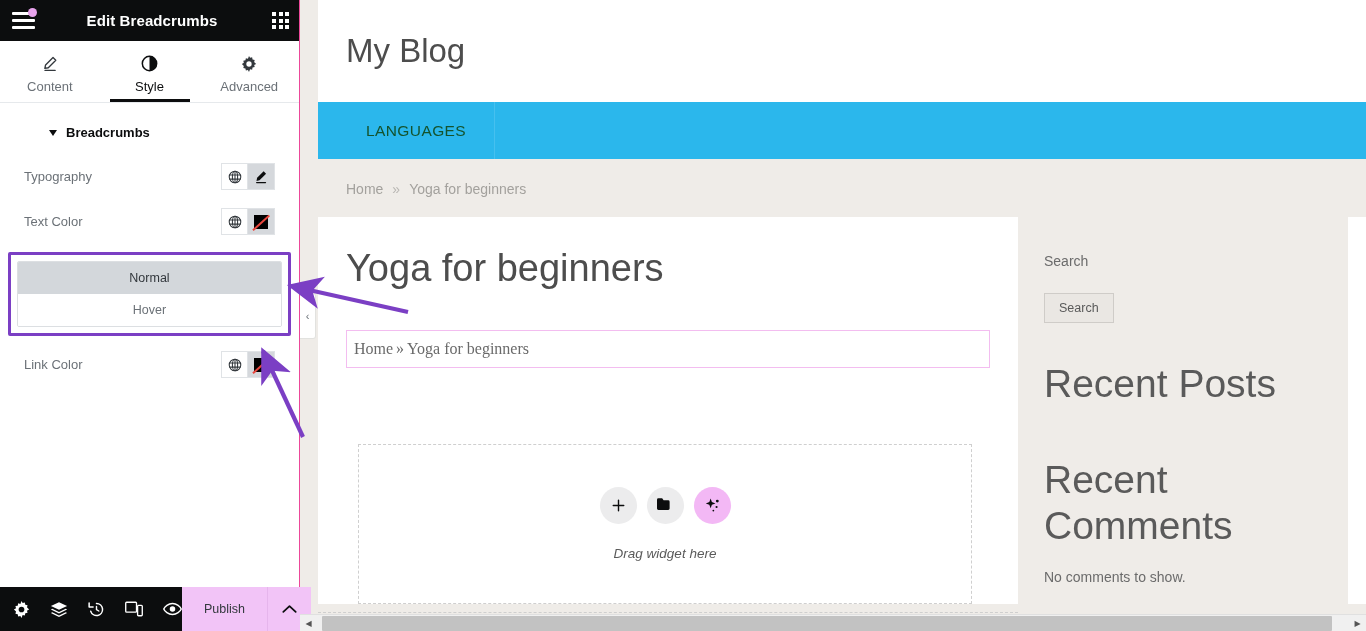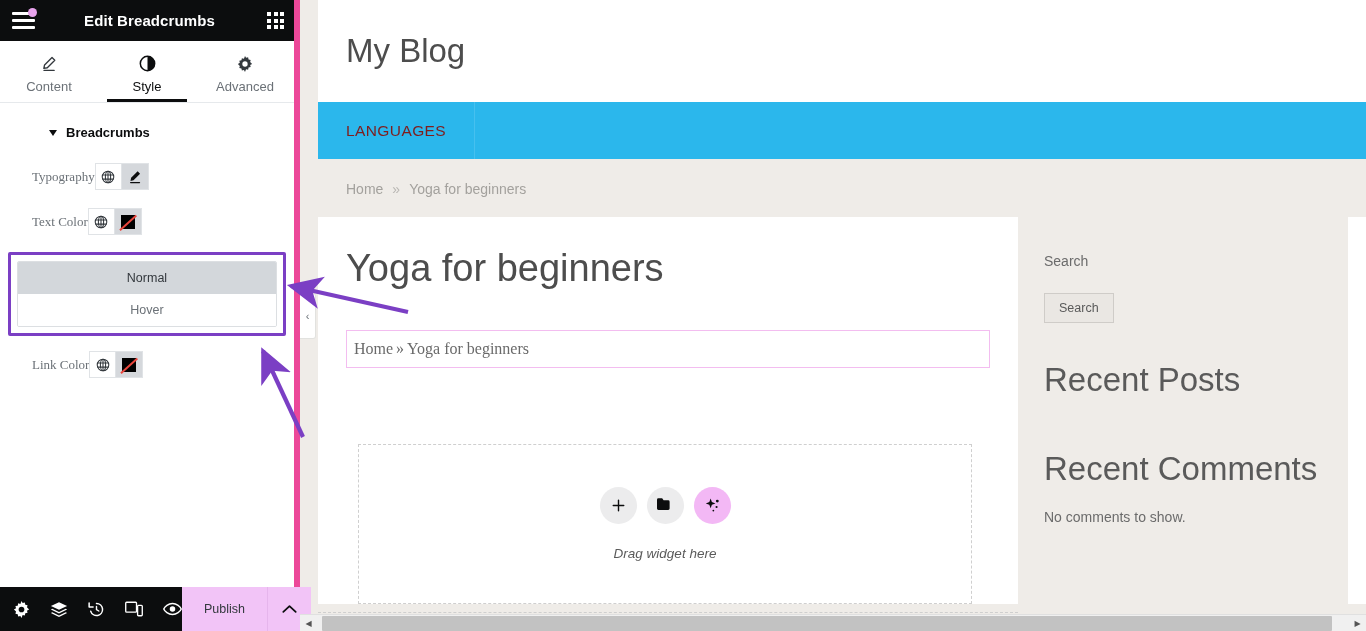--- a/index.html
+++ b/index.html
@@ -9,21 +9,21 @@
     font-family: "Liberation Sans", sans-serif;
     background: #ffffff;
   }
   #app { position: relative; width: 1366px; height: 631px; }
 
   
   #panel {
     position: absolute; left: 0; top: 0;
     width: 300px; height: 631px;
     background: #ffffff;
-    border-right: 6px solid #ec4899;
+    border-right: 1px solid #ec4899;
     z-index: 20;
   }
   .panel-header {
     height: 41px; background: #0c0d0e;
     display: flex; align-items: center; justify-content: space-between;
     padding: 0 10px 0 12px;
   }
   .hamburger { position: relative; width: 26px; height: 22px; display: flex; flex-direction: column; justify-content: center; gap: 4px; cursor: pointer; }
   .hamburger span { display: block; width: 23px; height: 3px; background: #ffffff; border-radius: 1px; }
   .hamburger .dot { position: absolute; right: 1px; top: -2px; width: 9px; height: 9px; border-radius: 50%; background: #e8a3ec; }
@@ -35,21 +35,21 @@
   .ptab { flex: 1; display: flex; flex-direction: column; align-items: center; justify-content: center; gap: 7px; cursor: pointer; position: relative; padding-top: 6px; }
   .ptab .lbl { font-size: 13px; color: #6b7177; }
   .ptab.active .lbl { color: #0c0d0e; }
   .ptab.active::after { content: ""; position: absolute; bottom: 0; left: 50%; transform: translateX(-50%); width: 80px; height: 3px; background: #0c0d0e; }
   .ptab svg { display: block; }
 
   .section-head { display: flex; align-items: center; gap: 9px; padding: 22px 20px 14px 20px; margin-left: 29px; }
   .caret-down { width: 0; height: 0; border-left: 4.5px solid transparent; border-right: 4.5px solid transparent; border-top: 6px solid #0c0d0e; }
   .section-title { font-size: 13px; font-weight: bold; color: #0c0d0e; }
 
-  .ctrl-row { display: flex; align-items: center; padding: 9px 32px; min-height: 44px; font-family: Liberation Serif, serif; }
+  .ctrl-row { display: flex; align-items: center; justify-content: space-between; padding: 9px 24px; min-height: 44px; }
   .ctrl-label { font-size: 13px; color: #6b7177; }
   .ctrl-widgets { display: flex; align-items: center; }
   .btn-globe, .btn-action {
     width: 27px; height: 27px; display: flex; align-items: center; justify-content: center;
     border: 1px solid #e0e3e6; cursor: pointer; background: #ffffff;
   }
   .btn-action { background: #d5d8dc; border-left: none; position: relative; }
   .swatch-box { width: 14px; height: 14px; background: #000000; }
   .slash { position: absolute; left: 2px; right: 2px; top: 50%; height: 1.6px; background: #e8453c; transform: rotate(-42deg); }
 
@@ -83,21 +83,21 @@
   #canvas {
     position: absolute; left: 300px; top: 0; width: 1066px; height: 631px;
     background: #efece8; overflow: hidden;
   }
   .site { position: absolute; left: 18px; top: 0; width: 1048px; }
 
   .site-header { background: #ffffff; height: 102px; display: flex; align-items: center; padding-left: 28px; }
   .site-title { font-size: 33px; color: #4d4d4d; font-weight: normal; }
 
   .navbar { height: 57px; background: #2bb7ec; display: flex; align-items: stretch; }
-  .nav-item { display: flex; align-items: center; padding: 0 28px; color: #7f1d1d; font-size: 15.5px; letter-spacing: .4px; cursor: pointer; border-right: 1px solid #46c0ef; }
+  .nav-item { display: flex; align-items: center; padding: 0 28px; color: #14532d; font-size: 15.5px; letter-spacing: .4px; cursor: pointer; border-right: 1px solid #46c0ef; margin-left: 20px; }
 
   .theme-crumbs { background: #efece8; padding: 22px 28px 20px 28px; font-size: 14px; color: #a3a19d; }
   .theme-crumbs a { color: #a3a19d; text-decoration: none; cursor: pointer; }
   .theme-crumbs .sep { margin: 0 9px; color: #b9b7b3; }
 
   .content-wrap { display: flex; background: #ffffff; gap: 0; }
   .main-col { width: 700px; padding: 30px 28px 0 28px; background: #ffffff; }
   .post-title { font-size: 38px; color: #4d4d4d; font-weight: normal; line-height: 1.15; }
 
   .crumb-widget {
@@ -121,21 +121,21 @@
   .dz-btn { width: 37px; height: 37px; border-radius: 50%; background: #ececed; display: flex; align-items: center; justify-content: center; cursor: pointer; }
   .dz-btn.ai { background: #f3b8f5; }
   .dz-label { font-size: 13.5px; font-style: italic; color: #5a5a5a; font-family: "Liberation Sans", sans-serif; }
 
   .side-col { width: 330px; background: #efece8; padding: 36px 26px 0 26px; }
   .sw-label { font-size: 14px; color: #6b6b6b; margin-bottom: 24px; }
   .search-btn {
     background: #eae7e3; border: 1px solid #cfccc8; padding: 7px 14px;
     font-size: 12.5px; color: #5a5a5a; cursor: pointer; display: inline-block;
   }
-  .sw-heading { font-size: 33px; color: #5a5a5a; font-weight: normal; line-height: 1.18; }
+  .sw-heading { font-size: 39px; color: #5a5a5a; font-weight: normal; line-height: 1.18; }
   .sw-h1 { margin-top: 38px; }
   .sw-h2 { margin-top: 50px; }
   .sw-note { font-size: 14px; color: #6b6b6b; margin-top: 20px; }
 
   
   #arrows { position: absolute; left: 0; top: 0; width: 1366px; height: 631px; pointer-events: none; z-index: 40; }
 
   
   .hscroll {
     position: absolute; left: 300px; bottom: 0; width: 1066px; height: 17px;

